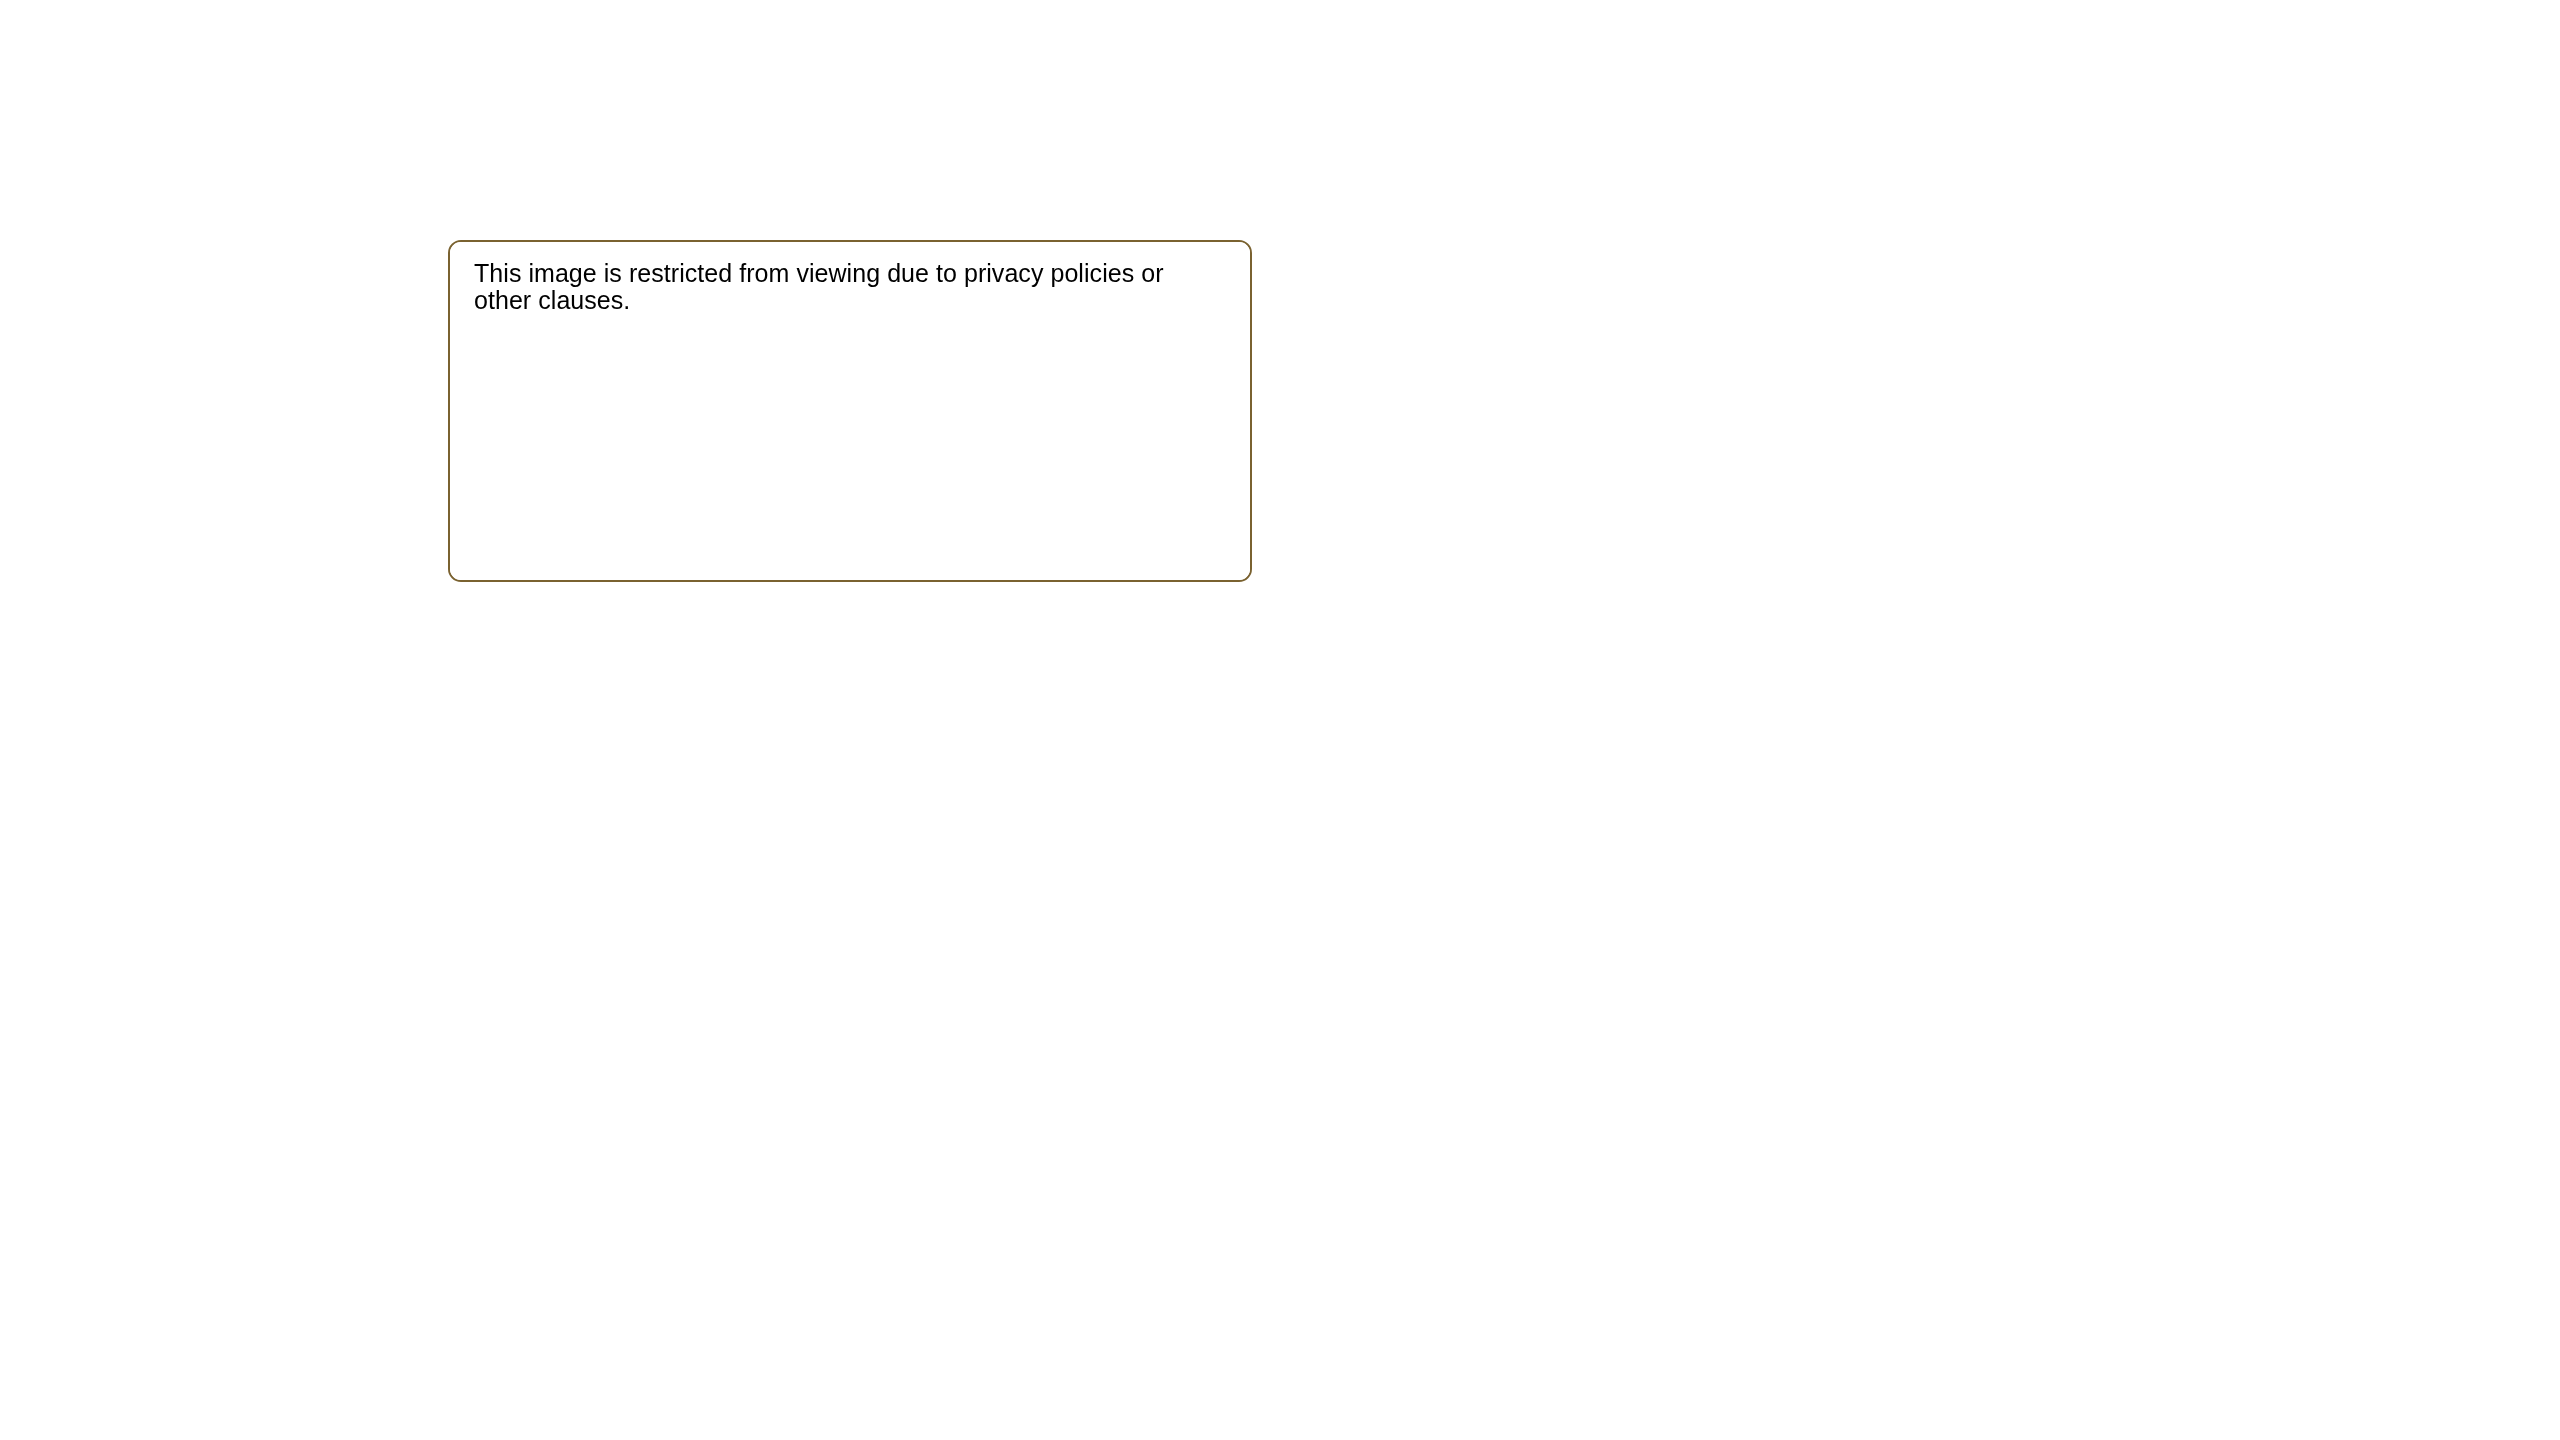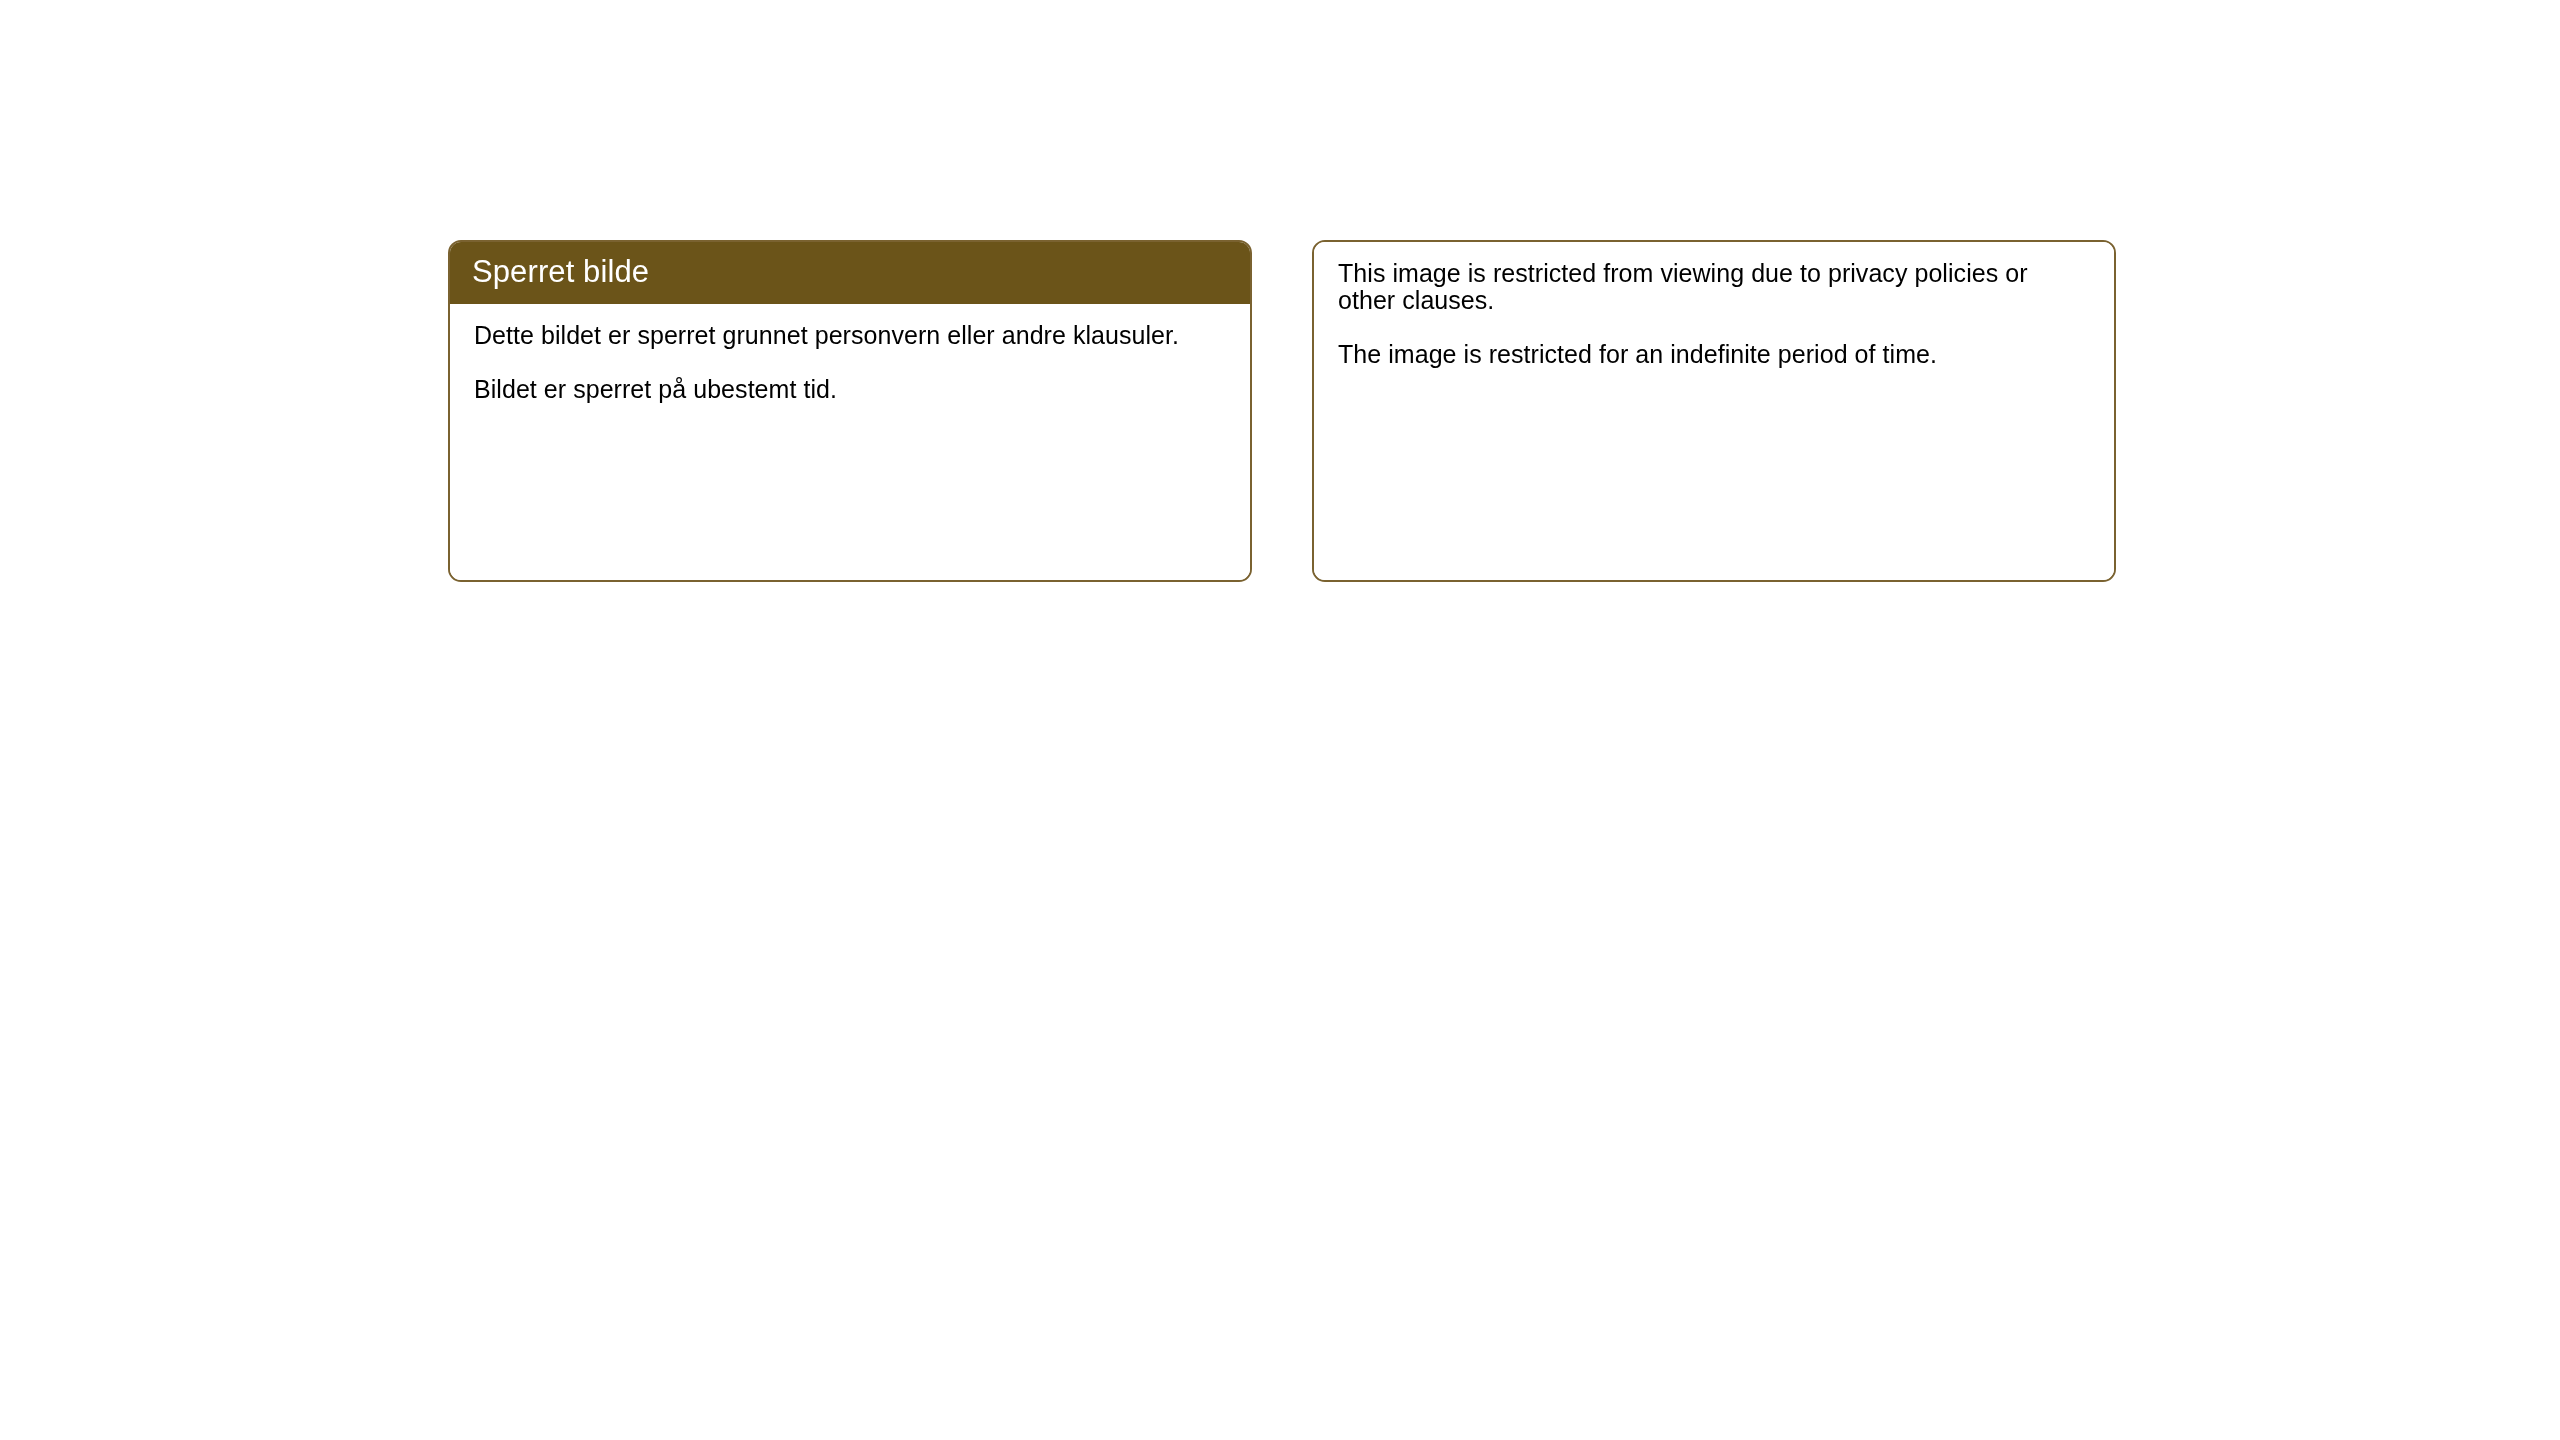--- a/index.html
+++ b/index.html
@@ -80,32 +80,21 @@
 
   .notice-paragraph-spacer {
     height: 27px;
   }
 </style>
 </head>
 <body>
 
 <div id="notice-area">
 
-  <div class="notice-card">
-    <div class="notice-card-header">
-      <span class="notice-card-title">Sperret bilde</span>
-    </div>
-    <div class="notice-card-body">
-      <p class="notice-paragraph">Dette bildet er sperret grunnet personvern eller andre klausuler.</p>
-      <div class="notice-paragraph-spacer"></div>
-      <p class="notice-paragraph">Bildet er sperret på ubestemt tid.</p>
-    </div>
-  </div>
 
   <div class="notice-card">
     <div class="notice-card-body">
       <p class="notice-paragraph">This image is restricted from viewing due to privacy policies or other clauses.</p>
       <div class="notice-paragraph-spacer"></div>
-      <p class="notice-paragraph">The image is restricted for an indefinite period of time.</p>
     </div>
   </div>
 
 </div>
 
 </body></html>

